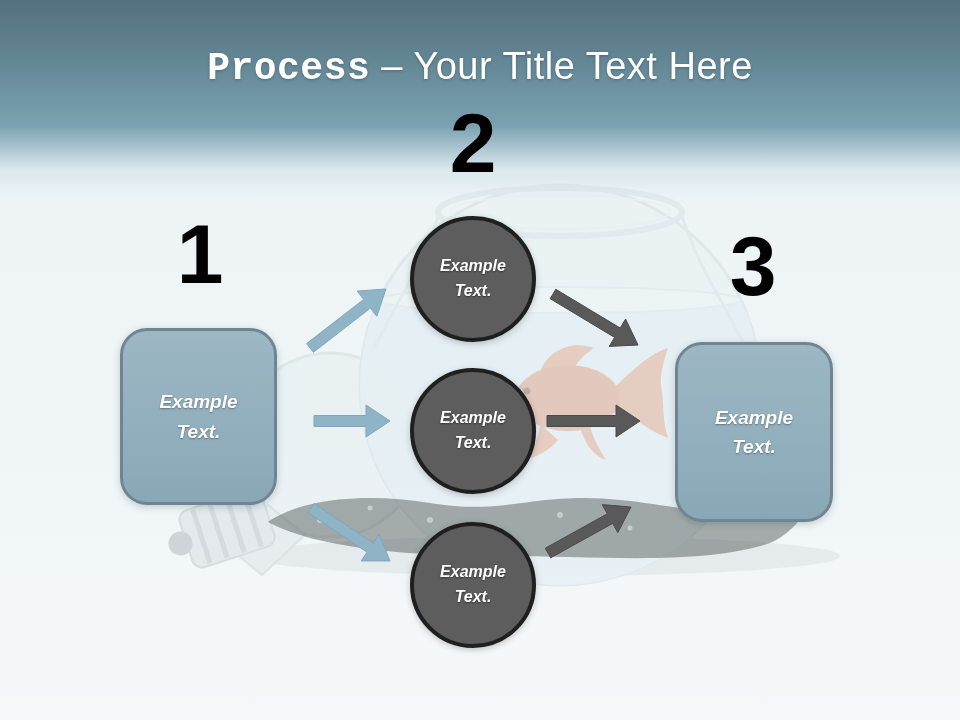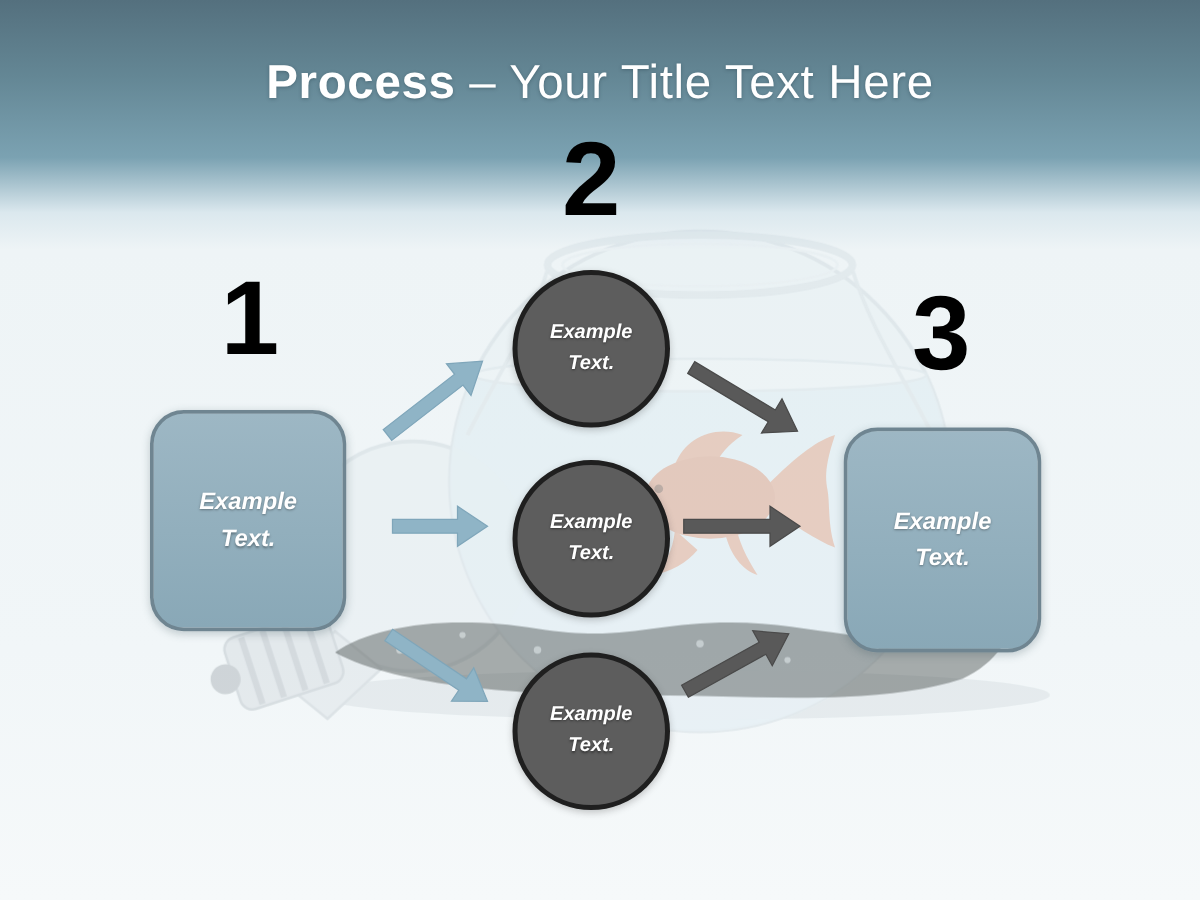--- a/index.html
+++ b/index.html
@@ -20,21 +20,21 @@
   }
   .layer{position:absolute;left:0;top:0;width:960px;height:720px;}
   
   .title{
     position:absolute;left:0;top:46px;width:960px;
     text-align:center;color:var(--title_text,#ffffff);
     font-size:38px;line-height:1.1;letter-spacing:.5px;
     text-shadow:0 1px 3px rgba(30,50,60,.35);
     white-space:nowrap;
   }
-  .title-bold{font-weight:bold;margin-right:11px;}
+  .title-bold{font-weight:bold;margin-right:11px;font-family:Liberation Mono, monospace;}
   
   .step-number{
     position:absolute;width:100px;height:90px;
     text-align:center;
     font-size:84px;font-weight:bold;line-height:1.0;
     color:var(--number_text,#000000);
   }
   .num-1{left:150px;top:212px;}
   .num-2{left:423px;top:101px;}
   .num-3{left:703px;top:224px;}

